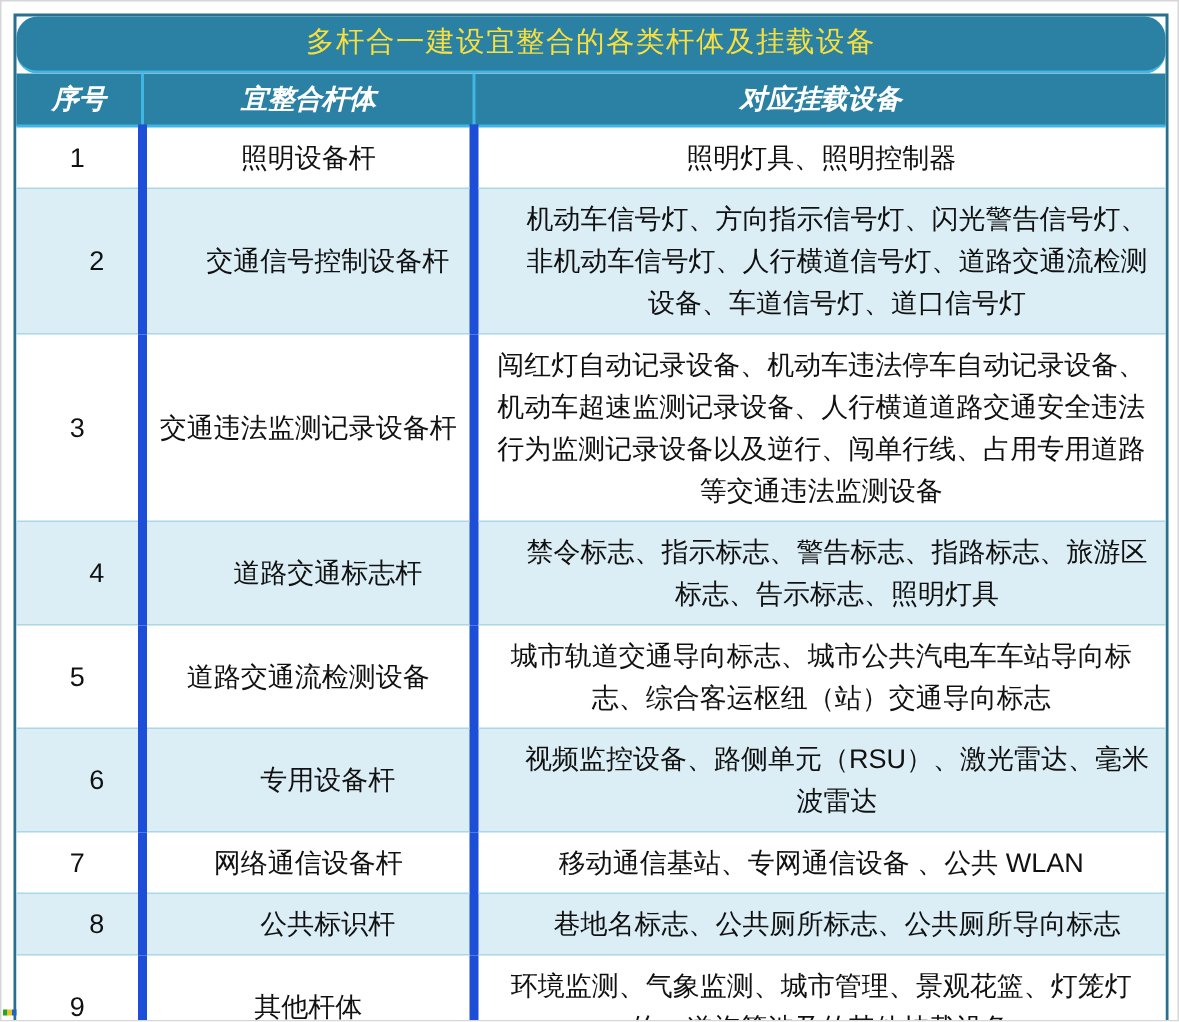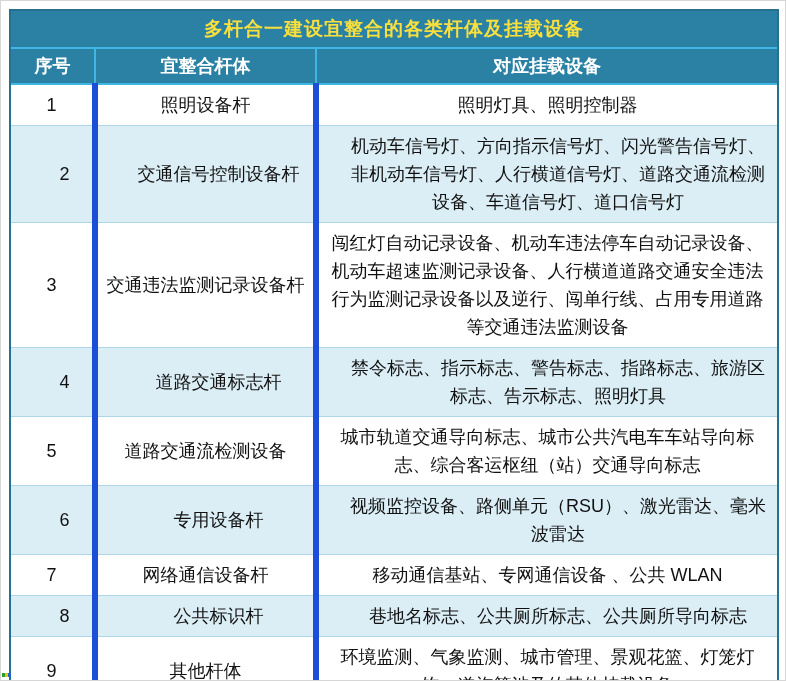--- a/index.html
+++ b/index.html
@@ -6,31 +6,31 @@
   .canvas{
     position:relative;width:786px;height:681px;box-sizing:border-box;
     background:#ffffff;border:1px solid #d6d6d6;overflow:hidden;
     font-family:"Liberation Sans",sans-serif;
   }
   .doc{
     position:absolute;left:8px;top:8px;width:770px;box-sizing:border-box;
     border:2px solid #26718F;
   }
   .title-bar{
-    background:#2B81A3;color:#F8DF3D;font-weight:bold;font-size:19px;
+    background:#2B81A3;color:#F8DF3D;font-weight:normal;font-size:19px;
     height:36px;line-height:36px;text-align:center;
-    border-bottom:2px solid #3FB6E4;letter-spacing:1px;
+    border-bottom:2px solid #3FB6E4;letter-spacing:1px;border-radius:14px;
   }
   table{width:100%;border-collapse:collapse;table-layout:fixed;}
   col.c1{width:84px;}
   col.c2{width:221px;}
   th{
     background:#2B81A3;color:#ffffff;font-size:18px;font-weight:bold;
     height:34px;padding:0;text-align:center;
-    border-left:2px solid #3FB6E4;border-bottom:2px solid #3FB6E4;
+    border-left:2px solid #3FB6E4;border-bottom:2px solid #3FB6E4;font-style:italic;
   }
   th:first-child{border-left:none;}
   td{
     font-size:18px;line-height:28px;color:#111111;padding:6px 2px;
     border-left:6px solid #1d4ed8;border-top:1px solid #ABD7E7;
     background:#ffffff;vertical-align:middle;word-break:break-all;
   }
   td:first-child{border-left:none;}
   tbody tr:first-child td{border-top:none;}
   tr.stripe td{background:#DBEEF6;padding-left:28px;}

